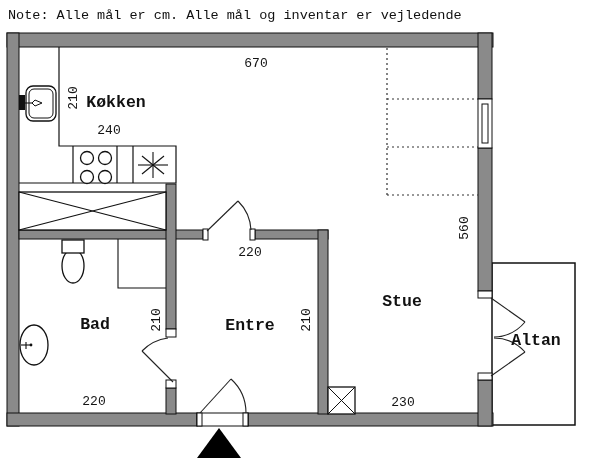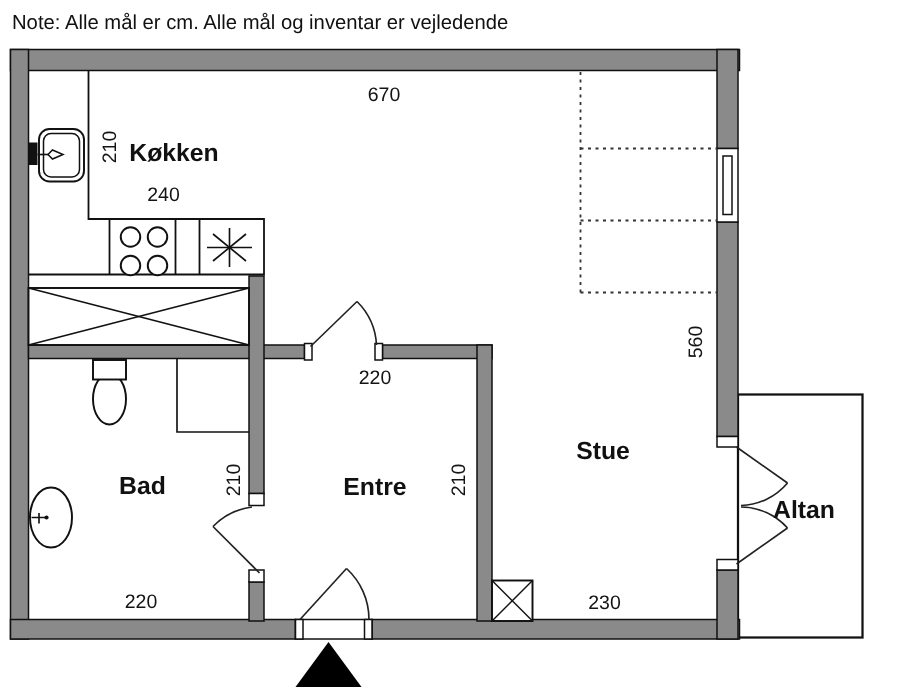--- a/index.html
+++ b/index.html
@@ -1,20 +1,20 @@
 <!DOCTYPE html>
 <html><head>
 <meta charset="utf-8">
 <style>
   html,body{margin:0;padding:0;background:#ffffff;}
   .stage{
     position:relative;
     width:600px;height:459px;
     background:#ffffff;
-    font-family:Liberation Sans, sans-serif;
+    font-family:Liberation Mono, monospace;
     overflow:hidden;
   }
   svg{display:block;}
   .dim-text{font-size:13px;fill:#141414;}
   .room-text{font-size:16.5px;font-weight:bold;fill:#111111;}
   .note-text{font-size:13.5px;fill:#111111;}
   .thin{stroke:#111111;stroke-width:1.2;fill:none;}
   .fixture{stroke:#111111;stroke-width:1.3;fill:#ffffff;}
   .doorline{stroke:#222222;stroke-width:1.1;fill:none;}
   .dotted{stroke:#333333;stroke-width:1.2;fill:none;stroke-dasharray:2 3;}

